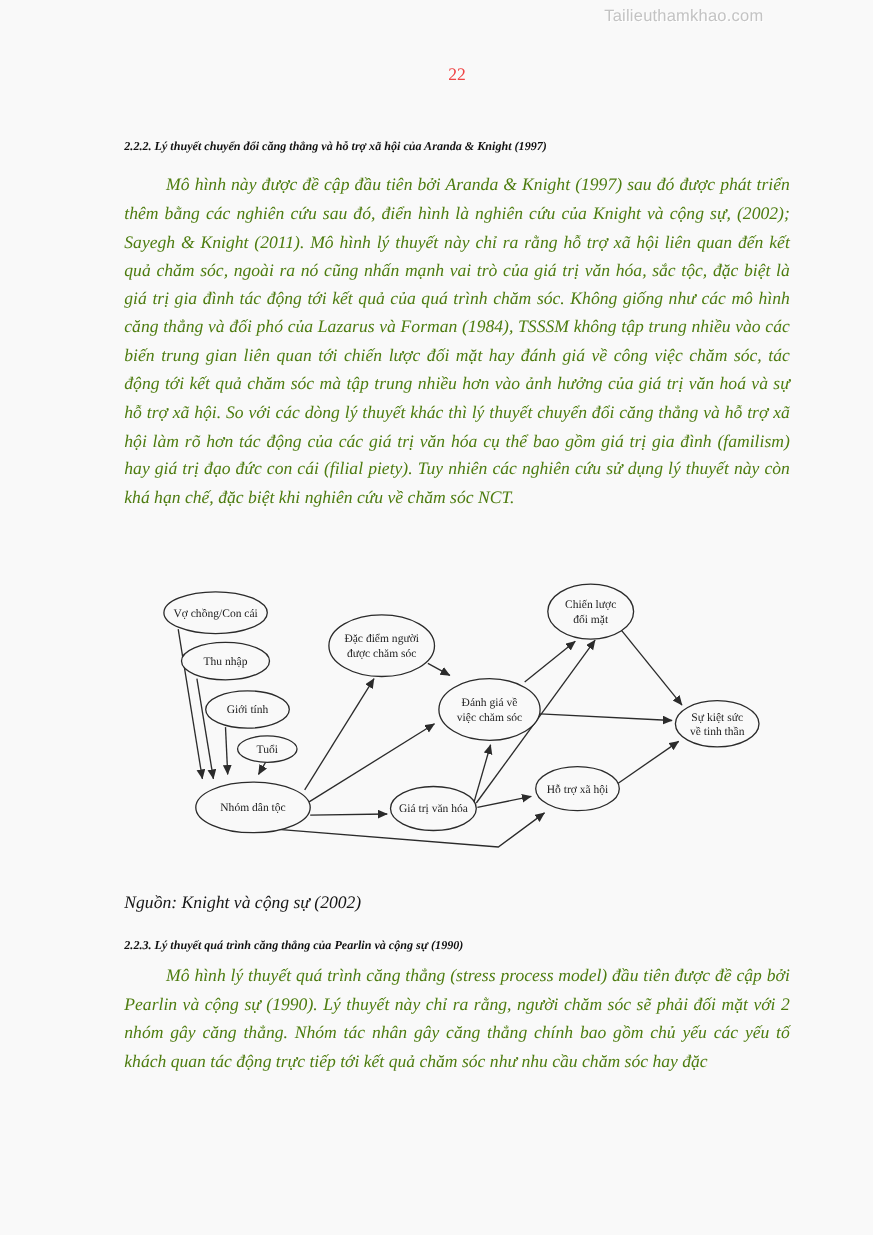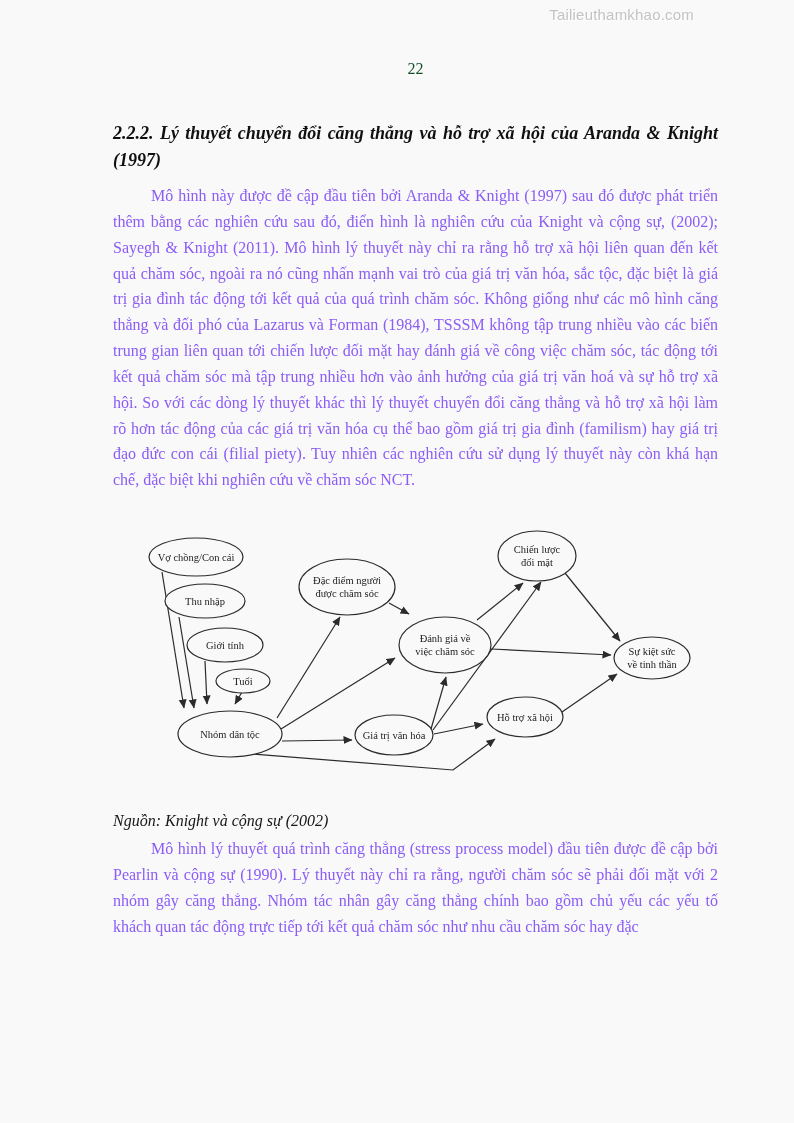--- a/index.html
+++ b/index.html
@@ -14,31 +14,31 @@
   .page{position:absolute;inset:0;width:704px;height:1123px;background:#f9f9f9;}
   .watermark{
     position:absolute;top:6px;right:10px;
     font-family:"Liberation Sans","DejaVu Sans",sans-serif;
     font-size:15px;color:#c3c3c3;
     text-shadow:1px 1px 0 #ffffff;
     letter-spacing:.2px;
   }
   .page-number{
     position:absolute;top:60px;left:113px;width:605px;
-    text-align:center;font-size:16px;color:#14532d;
+    text-align:center;font-size:16px;color:#ef4444;
   }
   .content{
     position:absolute;left:113px;top:120px;width:605px;
     font-size:16px;line-height:25.85px;text-align:justify;
   }
   h2.sec-heading{
-    font-size:18px;font-weight:bold;font-style:italic;
+    font-size:11px;font-weight:bold;font-style:italic;
     line-height:27px;margin:0;text-align:justify;color:#101010;font-family:Liberation Serif, serif;
   }
-  p.body-par{margin:9px 0 0 0;text-indent:38px;color:#8b5cf6;}
+  p.body-par{margin:9px 0 0 0;text-indent:38px;color:#4d7c0f;font-style:italic;}
   .figure-svg{position:absolute;left:145px;top:525px;}
   .fig-node-label{
     font-family:"Liberation Serif","DejaVu Serif",serif;
     font-size:10.5px;fill:#1c1c1c;
   }
   .lower{
     position:absolute;left:113px;top:795px;width:605px;
     font-size:16px;line-height:26px;
   }
   .fig-caption{text-align:center;font-weight:bold;margin:0;color:#0e0e0e;}
@@ -127,16 +127,17 @@
         </g>
         <g>
           <ellipse cx="394" cy="735" rx="39" ry="20" fill="#f9f9f9" stroke="#2b2b2b" stroke-width="1.2"></ellipse>
           <text class="fig-node-label" text-anchor="middle"><tspan x="394" y="738.5">Giá trị văn hóa</tspan></text>
         </g>
       </g>
   </svg>
 
   <div class="lower">
     <p class="fig-source">Nguồn: Knight và cộng sự (2002)</p>
+    <h2 class="sec-heading">2.2.3. Lý thuyết quá trình căng thẳng của Pearlin và cộng sự (1990)</h2>
     <p class="body-par">Mô hình lý thuyết quá trình căng thẳng (stress process model) đầu tiên được đề cập bởi Pearlin và cộng sự (1990). Lý thuyết này chỉ ra rằng, người chăm sóc sẽ phải đối mặt với 2 nhóm gây căng thẳng. Nhóm tác nhân gây căng thẳng chính bao gồm chủ yếu các yếu tố khách quan tác động trực tiếp tới kết quả chăm sóc như nhu cầu chăm sóc hay đặc</p>
   </div>
 
 </div>
 
 </body></html>

